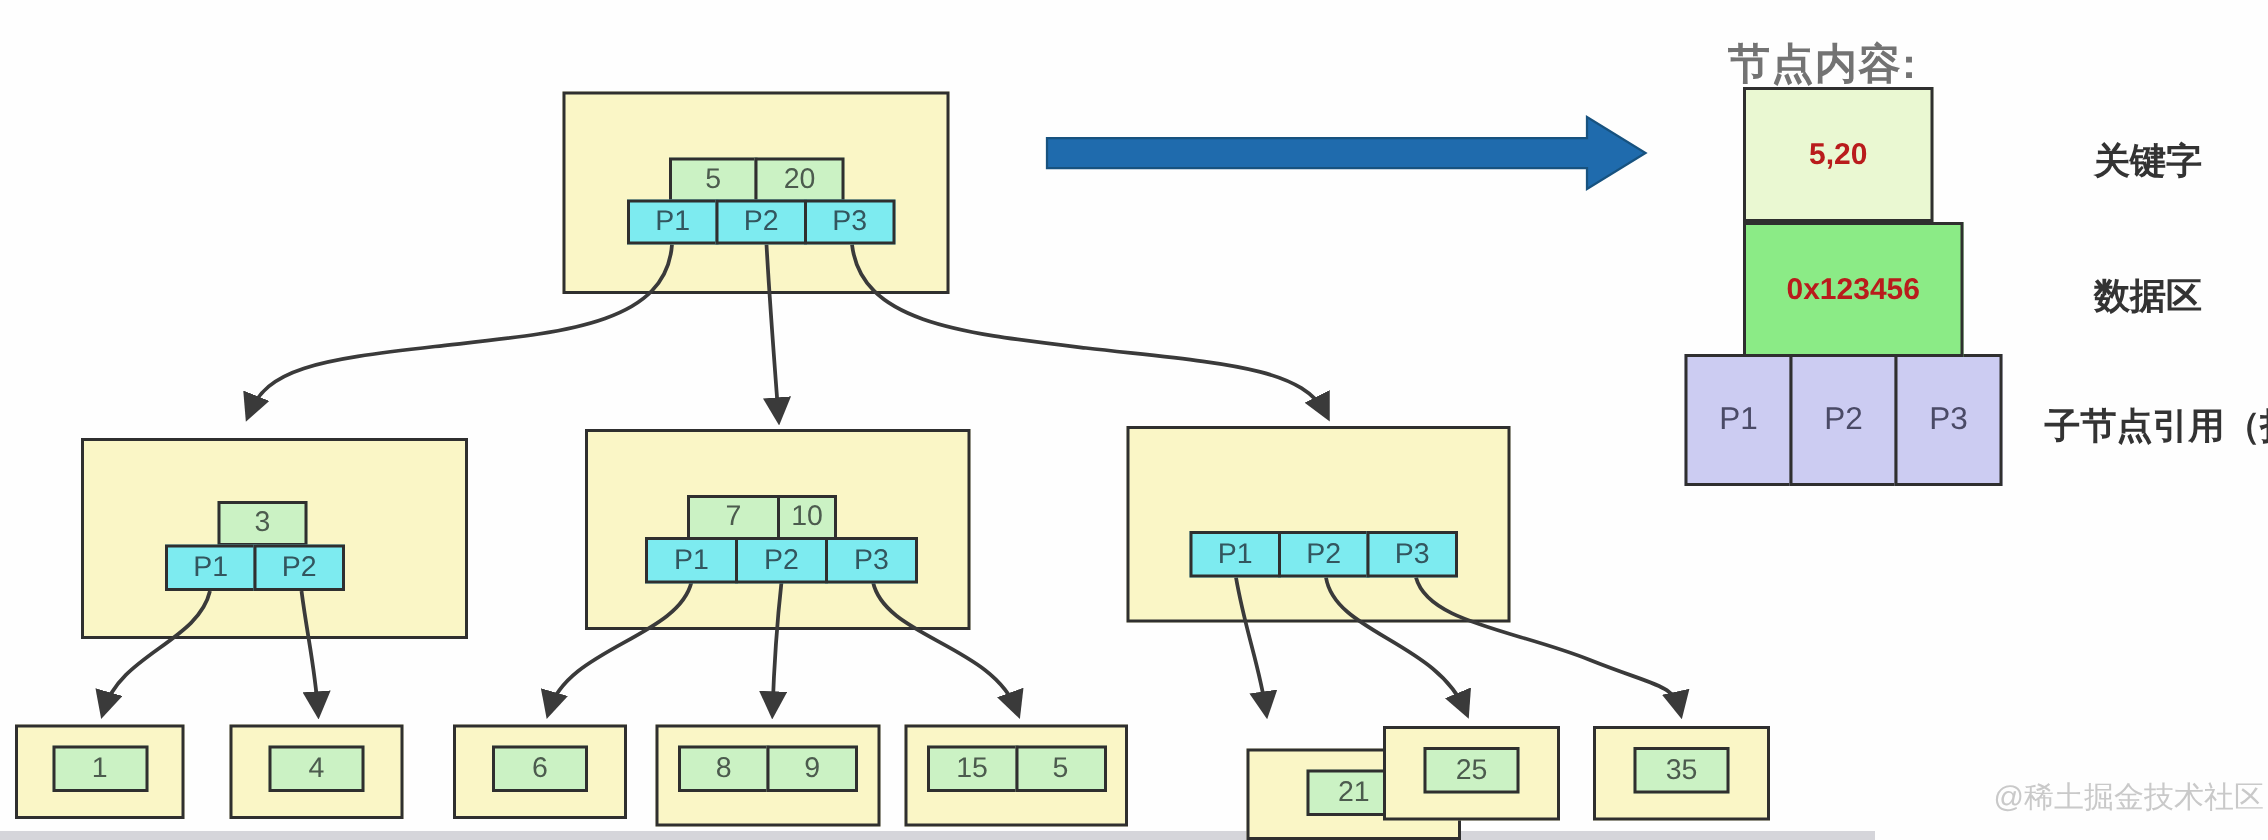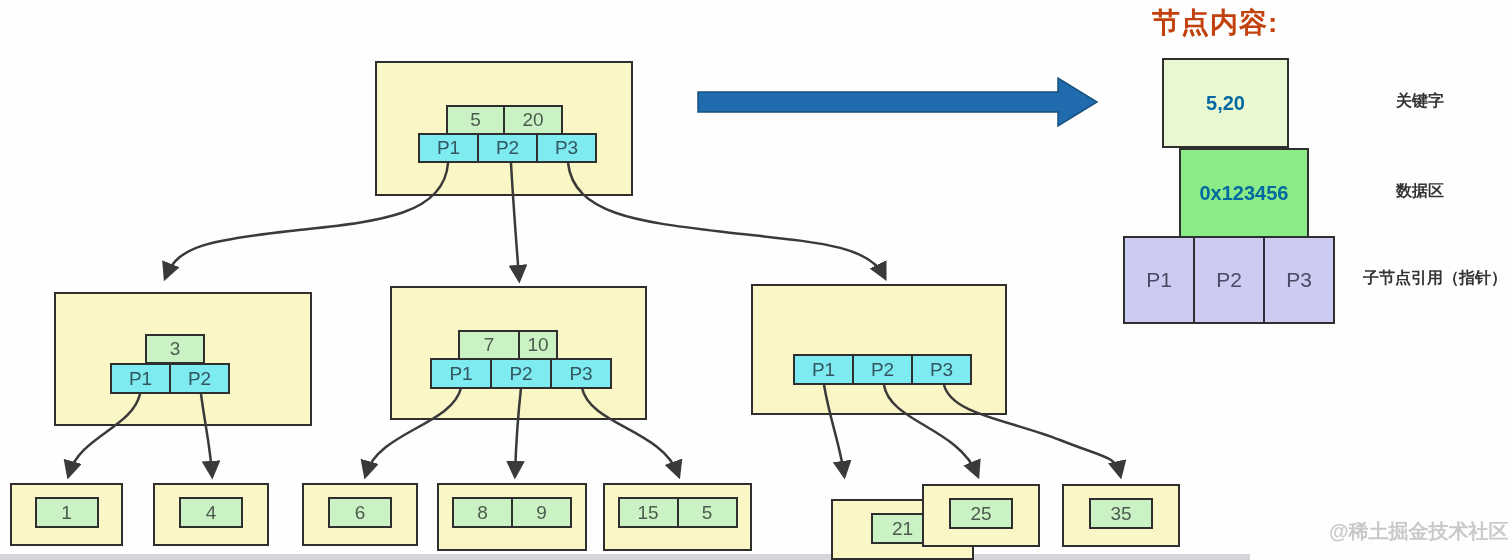--- a/index.html
+++ b/index.html
@@ -15,38 +15,38 @@
   .leaf{display:flex;justify-content:center;align-items:flex-start;padding-top:12px;z-index:3;}
   .row{position:absolute;display:flex;z-index:3;}
   .cell{
     border:2px solid #2f2f2f;box-sizing:border-box;display:flex;align-items:center;
     justify-content:center;font-size:19px;color:#4c5b4e;background:#cbf2c4;
   }
   .cell + .cell{margin-left:-2px;}
   .ptr{background:#7debf0;color:#33565f;}
   #connector-layer{position:absolute;left:0;top:0;z-index:2;pointer-events:none;}
   
-  .legend-title{position:absolute;left:1152px;top:4px;font-size:28px;font-weight:700;color:#c2410c;z-index:3;letter-spacing:1px;text-align:center;}
+  .legend-title{position:absolute;left:1152px;top:24px;font-size:28px;font-weight:700;color:#737373;z-index:3;letter-spacing:1px;text-align:center;}
   .legend-box{
     position:absolute;border:2px solid #2f2f2f;box-sizing:border-box;display:flex;
-    align-items:center;justify-content:center;font-size:20px;font-weight:700;color:#0369a1;z-index:3;
+    align-items:center;justify-content:center;font-size:20px;font-weight:700;color:#b91c1c;z-index:3;
   }
   .legend-key{left:1162px;top:58px;width:127px;height:90px;background:#eaf8d2;}
-  .legend-data{left:1162px;top:148px;width:130px;height:90px;background:#8beb86;margin-left:17px;}
+  .legend-data{left:1162px;top:148px;width:147px;height:90px;background:#8beb86;}
   .legend-ptr-row{position:absolute;left:1123px;top:236px;display:flex;z-index:2;}
   .legend-ptr-cell{
     width:72px;height:88px;background:#ccccf2;border:2px solid #2f2f2f;box-sizing:border-box;
     display:flex;align-items:center;justify-content:center;font-size:21px;color:#4a4a66;
   }
   .legend-ptr-cell + .legend-ptr-cell{margin-left:-2px;}
-  .legend-label{position:absolute;font-size:16px;font-weight:600;color:#333;z-index:3;white-space:nowrap;}
+  .legend-label{position:absolute;font-size:24px;font-weight:600;color:#333;z-index:3;white-space:nowrap;}
   .label-key{left:1396px;top:91px;}
   .label-data{left:1396px;top:181px;}
   .label-ptr{left:1363px;top:268px;}
-  .watermark{position:absolute;left:1329px;top:518px;font-size:20px;color:#c9c9c9;z-index:3;white-space:nowrap;font-weight:bold;}
+  .watermark{position:absolute;left:1329px;top:518px;font-size:20px;color:#c9c9c9;z-index:3;white-space:nowrap;}
   .bottom-strip{position:absolute;left:0;top:554px;width:1250px;height:6px;background:#d5d5da;z-index:0;}
 </style>
 </head>
 <body>
 
 <div id="canvas">
 
   <div class="node" style="left:375px;top:61px;width:258px;height:135px;"></div>
   <div class="node" style="left:54px;top:292px;width:258px;height:134px;"></div>
   <div class="node" style="left:390px;top:286px;width:257px;height:134px;"></div>

